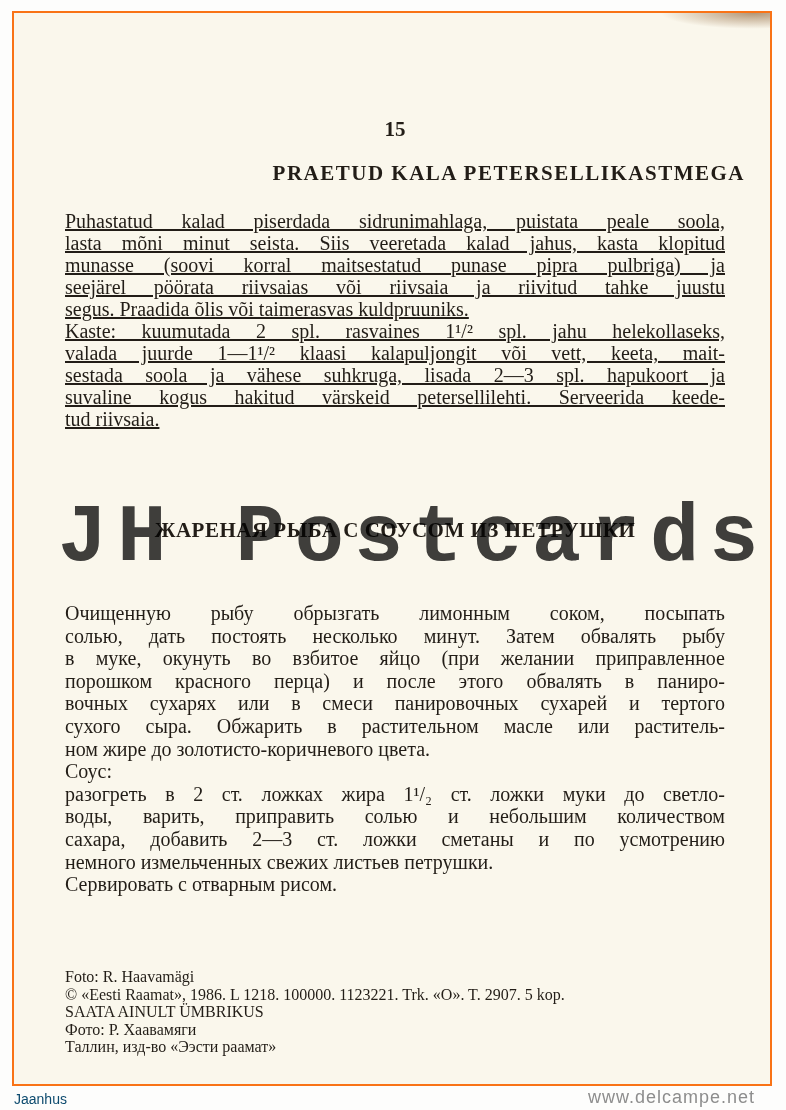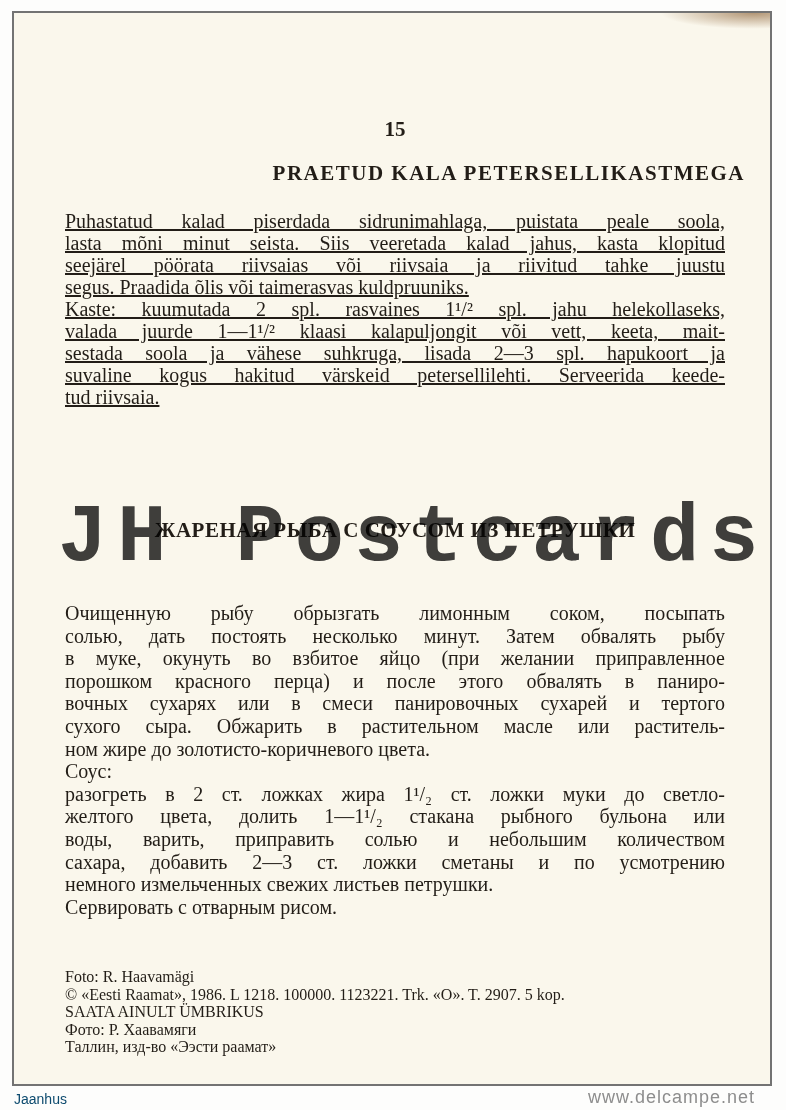--- a/index.html
+++ b/index.html
@@ -9,21 +9,21 @@
     background: #fdfdfc;
     overflow: hidden;
     font-family: "Liberation Serif", serif;
   }
   .card {
     position: absolute;
     left: 12px; top: 11px;
     width: 760px; height: 1075px;
     box-sizing: border-box;
     background: #faf7ec;
-    border: 2px solid #737373;
+    border: 2px solid #f97316;
   }
   .corner-smudge {
     position: absolute;
     right: 0; top: 0;
     width: 110px; height: 16px;
     background: radial-gradient(ellipse at 85% 0%, rgba(120,70,20,0.55), rgba(120,70,20,0) 70%);
     pointer-events: none;
   }
   .pageno {
     position: absolute;
@@ -92,20 +92,21 @@
   <div class="card">
     <div class="corner-smudge"></div>
 
     <div class="pageno">15</div>
 
     <div class="title title-et">PRAETUD KALA PETERSELLIKASTMEGA</div>
 
     <div class="para para-et">
       <div class="line j">Puhastatud kalad piserdada sidrunimahlaga, puistata peale soola,</div>
       <div class="line j">lasta mõni minut seista. Siis veeretada kalad jahus, kasta klopitud</div>
+      <div class="line j">munasse (soovi korral maitsestatud punase pipra pulbriga) ja</div>
       <div class="line j">seejärel pöörata riivsaias või riivsaia ja riivitud tahke juustu</div>
       <div class="line">segus. Praadida õlis või taimerasvas kuldpruuniks.</div>
       <div class="line j">Kaste: kuumutada 2 spl. rasvaines 1¹/² spl. jahu helekollaseks,</div>
       <div class="line j">valada juurde 1—1¹/² klaasi kalapuljongit või vett, keeta, mait-</div>
       <div class="line j">sestada soola ja vähese suhkruga, lisada 2—3 spl. hapukoort ja</div>
       <div class="line j">suvaline kogus hakitud värskeid petersellilehti. Serveerida keede-</div>
       <div class="line">tud riivsaia.</div>
     </div>
 
     <div class="title title-ru">ЖАРЕНАЯ РЫБА С СОУСОМ ИЗ ПЕТРУШКИ</div>
@@ -113,21 +114,20 @@
     <div class="para para-ru">
       <div class="line j">Очищенную рыбу обрызгать лимонным соком, посыпать</div>
       <div class="line j">солью, дать постоять несколько минут. Затем обвалять рыбу</div>
       <div class="line j">в муке, окунуть во взбитое яйцо (при желании приправленное</div>
       <div class="line j">порошком красного перца) и после этого обвалять в паниро-</div>
       <div class="line j">вочных сухарях или в смеси панировочных сухарей и тертого</div>
       <div class="line j">сухого сыра. Обжарить в растительном масле или раститель-</div>
       <div class="line">ном жире до золотисто-коричневого цвета.</div>
       <div class="line">Соус:</div>
       <div class="line j">разогреть в 2 ст. ложках жира 1¹/₂ ст. ложки муки до светло-</div>
-      <div class="line j">желтого цвета, долить 1—1¹/₂ стакана рыбного бульона или</div>
       <div class="line j">воды, варить, приправить солью и небольшим количеством</div>
       <div class="line j">сахара, добавить 2—3 ст. ложки сметаны и по усмотрению</div>
       <div class="line">немного измельченных свежих листьев петрушки.</div>
       <div class="line">Сервировать с отварным рисом.</div>
     </div>
 
     <div class="imprint">
       <div class="line">Foto: R. Haavamägi</div>
       <div class="line">© «Eesti Raamat», 1986. L 1218. 100000. 1123221. Trk. «O». T. 2907. 5 kop.</div>
       <div class="line">SAATA AINULT ÜMBRIKUS</div>

